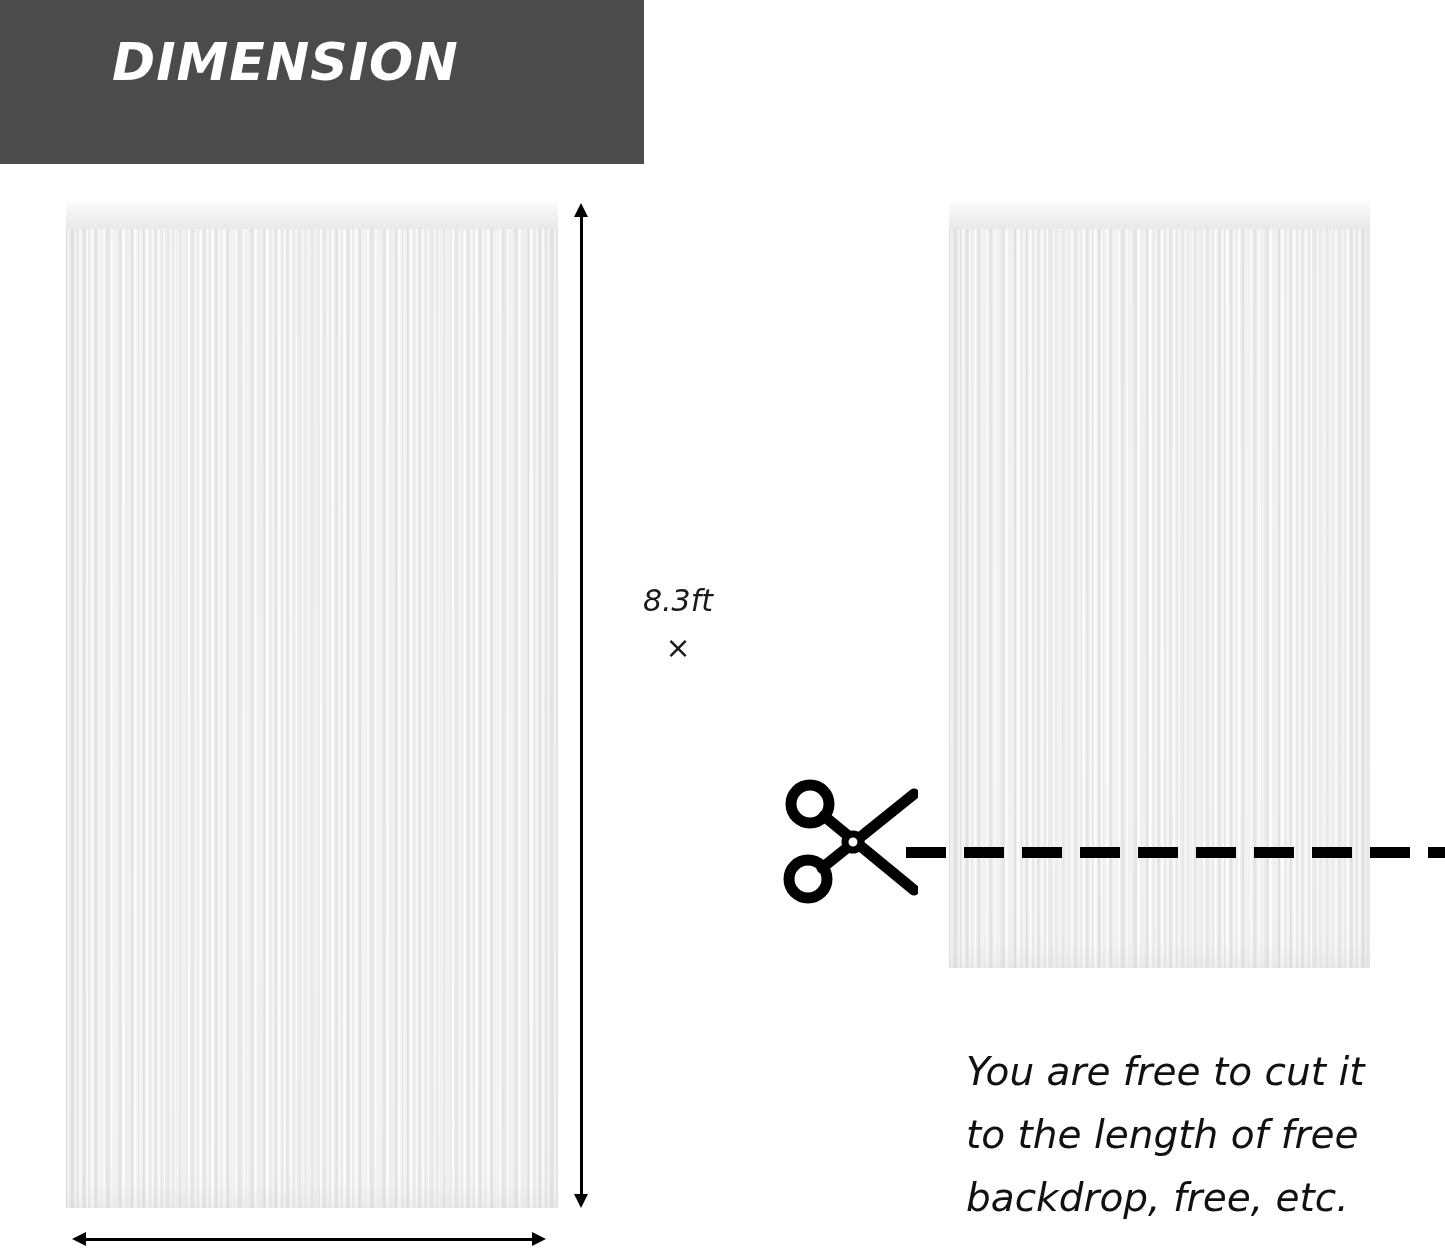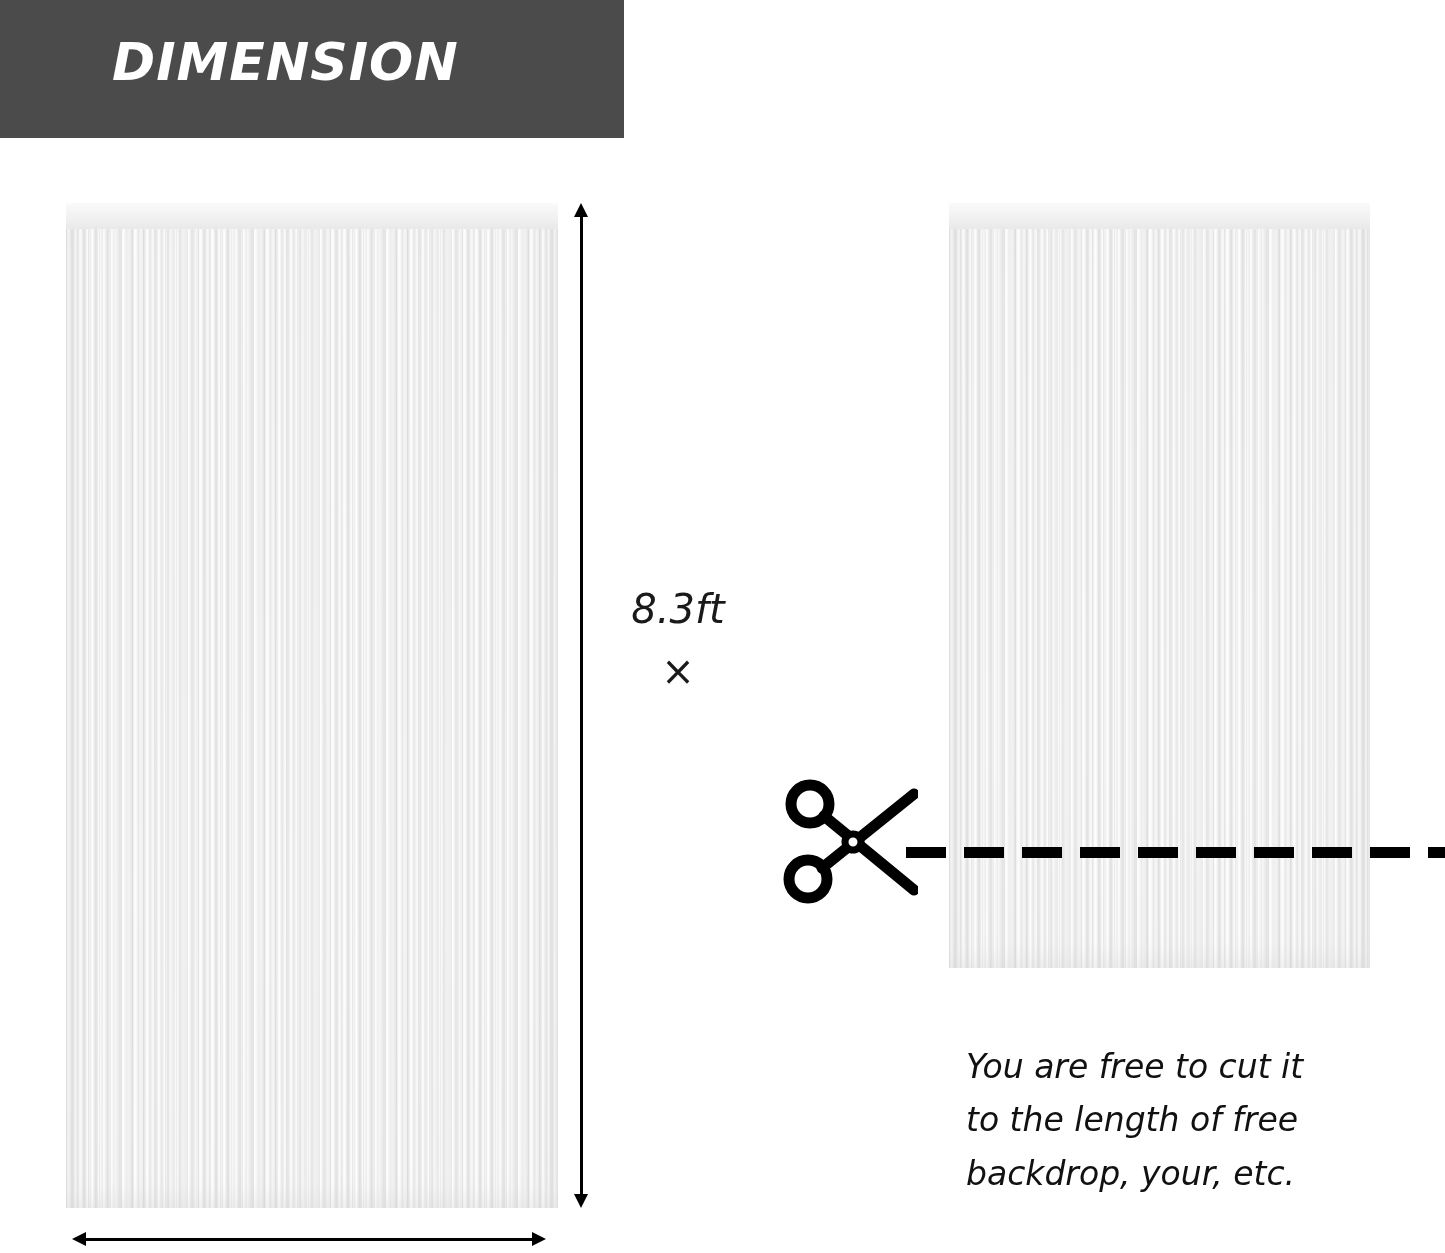--- a/index.html
+++ b/index.html
@@ -17,22 +17,23 @@
     background: #ffffff;
     overflow: hidden;
   }
 
   
   .banner {
     position: absolute;
     left: 0;
     top: 0;
     width: 624px;
-    height: 138px;
+    height: 164px;
     background: #4b4b4b;
+    padding-left: 20px;
   }
   .banner-title {
     position: absolute;
     left: 112px;
     top: 32px;
     font-size: 52px;
     font-style: italic;
     font-weight: bold;
     color: #ffffff;
     letter-spacing: 1px;
@@ -157,21 +158,21 @@
   }
 
   
   .dim-label {
     position: absolute;
     left: 608px;
     top: 578px;
     width: 140px;
     text-align: center;
     font-style: italic;
-    font-size: 40px;
+    font-size: 30px;
     color: #1a1a1a;
     line-height: 1.55;
     font-family: "DejaVu Sans", sans-serif;
   }
 
   
   .cut-line {
     position: absolute;
     left: 906px;
     top: 847px;
@@ -195,21 +196,21 @@
     height: 128px;
   }
 
   
   .caption {
     position: absolute;
     left: 966px;
     top: 1040px;
     width: 420px;
     font-style: italic;
-    font-size: 33px;
+    font-size: 39px;
     line-height: 1.62;
     color: #111111;
     font-family: "DejaVu Sans", sans-serif;
   }
 </style>
 </head>
 <body>
 
 <div id="page">
 
@@ -248,16 +249,16 @@
         <path d="M46 38 L136 112"></path>
         <path d="M44 90 L136 16"></path>
       </g>
       <circle cx="75" cy="64" r="8" fill="#ffffff" stroke="#000000" stroke-width="7"></circle>
     </svg>
   </div>
 
   <div class="caption">
     <div>You are free to cut it</div>
     <div>to the length of free</div>
-    <div>backdrop, your, etc.</div>
+    <div>backdrop, free, etc.</div>
   </div>
 
 </div>
 
 </body></html>

